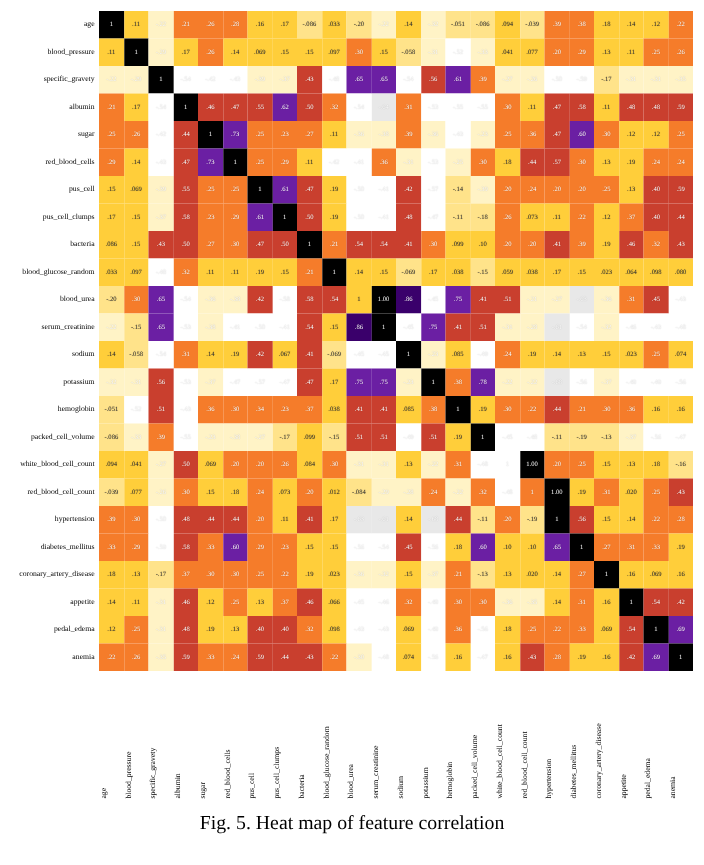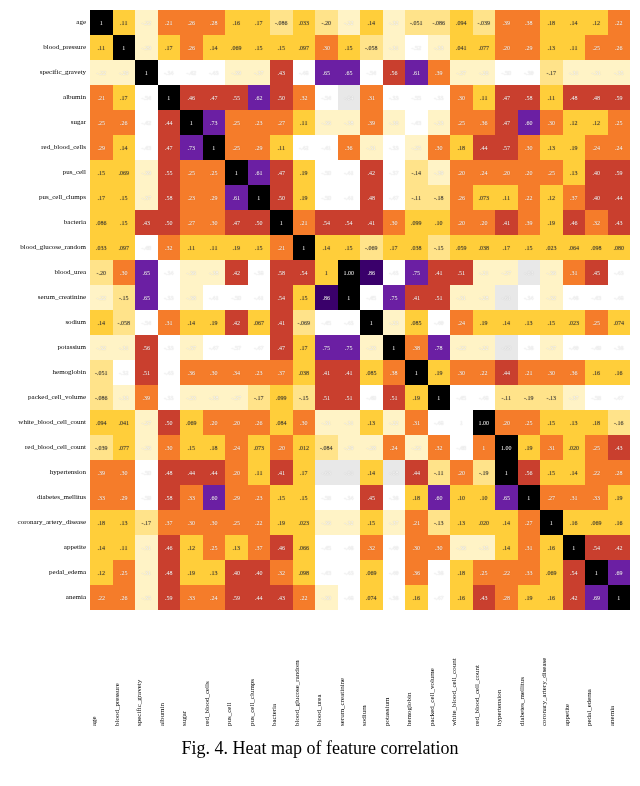--- a/index.html
+++ b/index.html
@@ -696,13 +696,13 @@
       <div class="col-label">white_blood_cell_count</div>
       <div class="col-label">red_blood_cell_count</div>
       <div class="col-label">hypertension</div>
       <div class="col-label">diabetes_mellitus</div>
       <div class="col-label">coronary_artery_disease</div>
       <div class="col-label">appetite</div>
       <div class="col-label">pedal_edema</div>
       <div class="col-label">anemia</div>
     </div>
 </div>
-<div class="caption">Fig. 4. Heat map of feature correlation</div>
+<div class="caption">Fig. 5. Heat map of feature correlation</div>
 
 </body></html>

